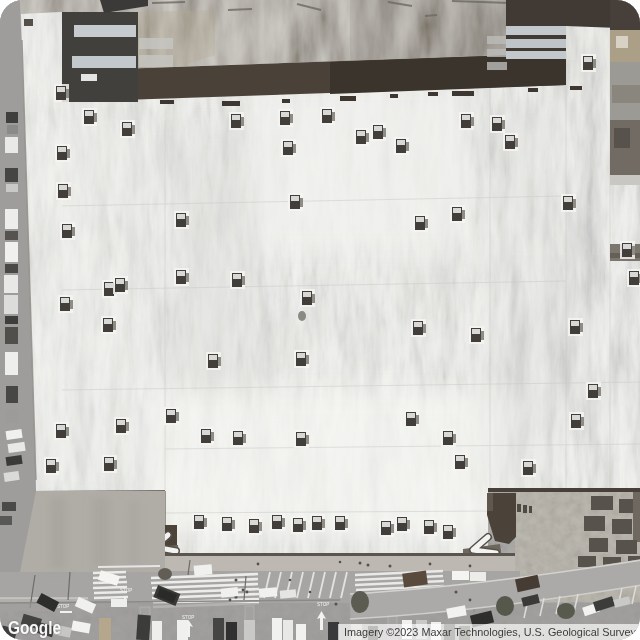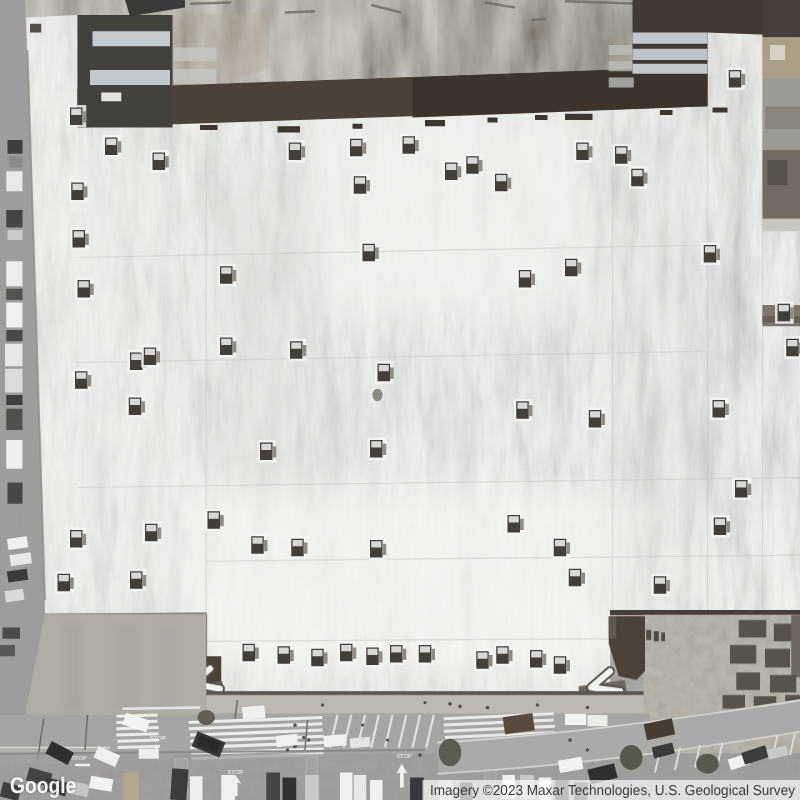--- a/index.html
+++ b/index.html
@@ -1,16 +1,16 @@
 <!DOCTYPE html>
 <html><head>
 <meta charset="utf-8">
 <style>
   html,body{margin:0;padding:0;}
-  #stage{position:relative;width:640px;height:640px;overflow:hidden;font-family:"Liberation Sans",sans-serif;}
+  #stage{position:relative;width:640px;height:640px;overflow:hidden;font-family:"Liberation Sans",sans-serif;border-radius:23px;}
   svg{display:block;}
 </style>
 </head>
 <body>
 <div id="stage">
 <svg width="640" height="640" viewBox="0 0 640 640" xmlns="http://www.w3.org/2000/svg">
 <defs>
   <filter id="roofTex" x="0" y="0" width="100%" height="100%">
     <feTurbulence type="fractalNoise" baseFrequency="0.055 0.01" numOctaves="5" seed="7"></feTurbulence>
     <feColorMatrix type="saturate" values="0"></feColorMatrix>

